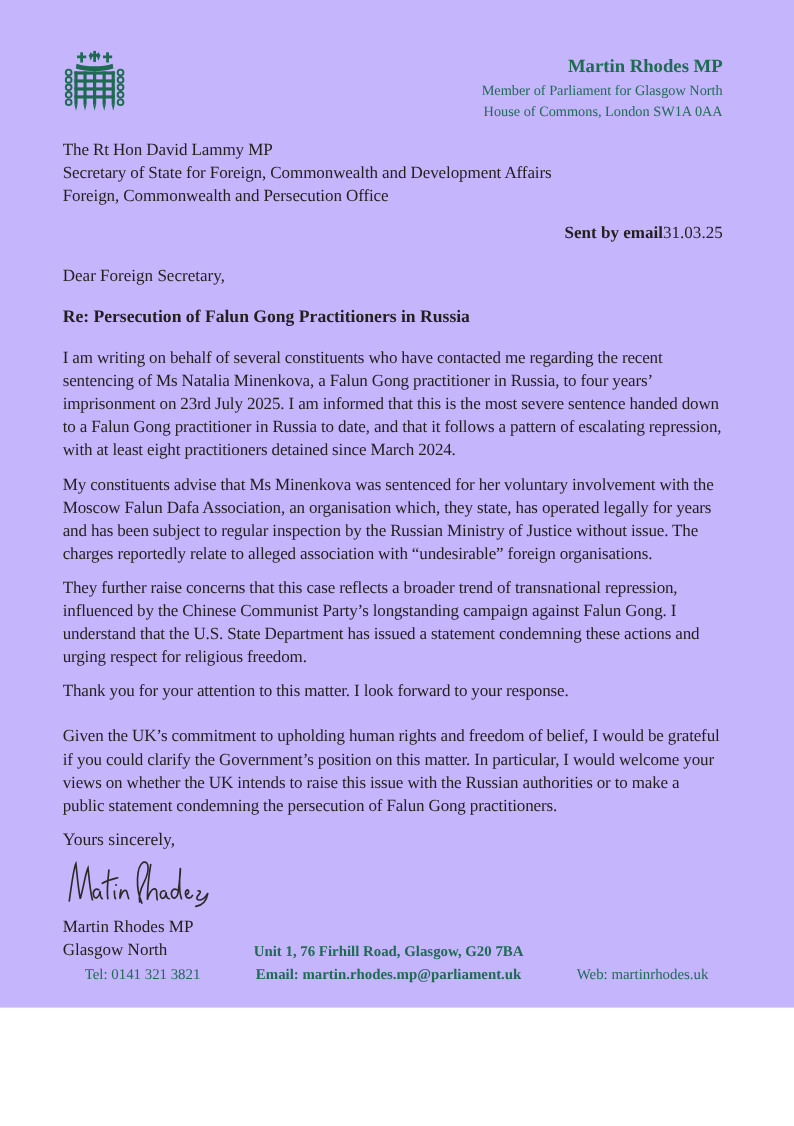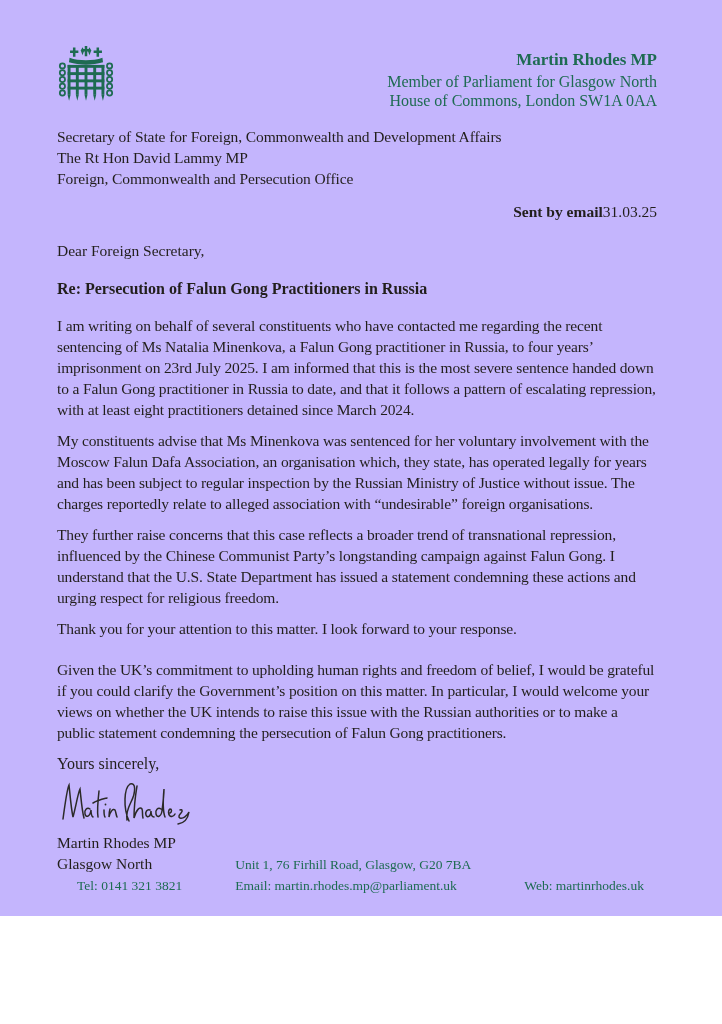--- a/index.html
+++ b/index.html
@@ -31,21 +31,21 @@
     color: #1e6b52;
     padding-top: 3px;
   }
   .mp-name {
     font-weight: bold;
     font-size: 17px;
     line-height: 21px;
     margin-bottom: 2px;
   }
   .mp-line {
-    font-size: 16px;
+    font-size: 13px;
     line-height: 19px;
   }
   .recipient {
     font-size: 15.5px;
     line-height: 21px;
     margin-bottom: 12px;
     letter-spacing: -0.1px;
   }
   .sent-row {
     display: flex;
@@ -91,21 +91,21 @@
     width: 722px;
     box-sizing: border-box;
     padding: 0 78px 0 77px;
     display: flex;
     justify-content: space-between;
     align-items: flex-end;
     color: #1e6b52;
     font-size: 13.5px;
     line-height: 21px;
   }
-  .footer-center { text-align: left; }
+  .footer-center { text-align: center; font-weight: bold; }
 </style>
 </head>
 <body>
 
 <div class="page">
   <div class="content">
 
     <div class="header-row">
       <div class="logo">
         <svg width="58" height="62" viewBox="0 0 60 64" aria-hidden="true">
@@ -153,22 +153,22 @@
         </svg>
       </div>
       <div class="mp-info">
         <div class="mp-name">Martin Rhodes MP</div>
         <div class="mp-line">Member of Parliament for Glasgow North</div>
         <div class="mp-line">House of Commons, London SW1A 0AA</div>
       </div>
     </div>
 
     <div class="recipient">
+      <div>The Rt Hon David Lammy MP</div>
       <div>Secretary of State for Foreign, Commonwealth and Development Affairs</div>
-      <div>The Rt Hon David Lammy MP</div>
       <div>Foreign, Commonwealth and Persecution Office</div>
     </div>
 
     <div class="sent-row">
       <span class="sent-by">Sent by email</span>
       <span class="date">31.03.25</span>
     </div>
 
     <div class="salutation">Dear Foreign Secretary,</div>
 

